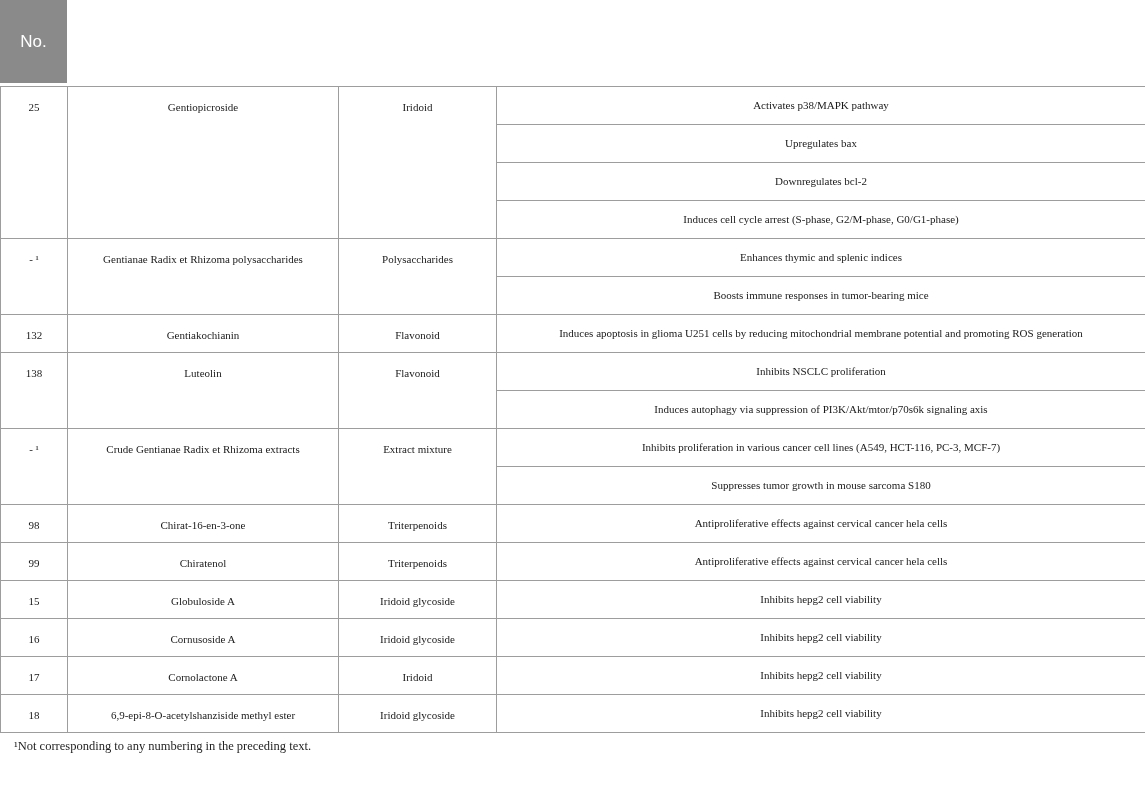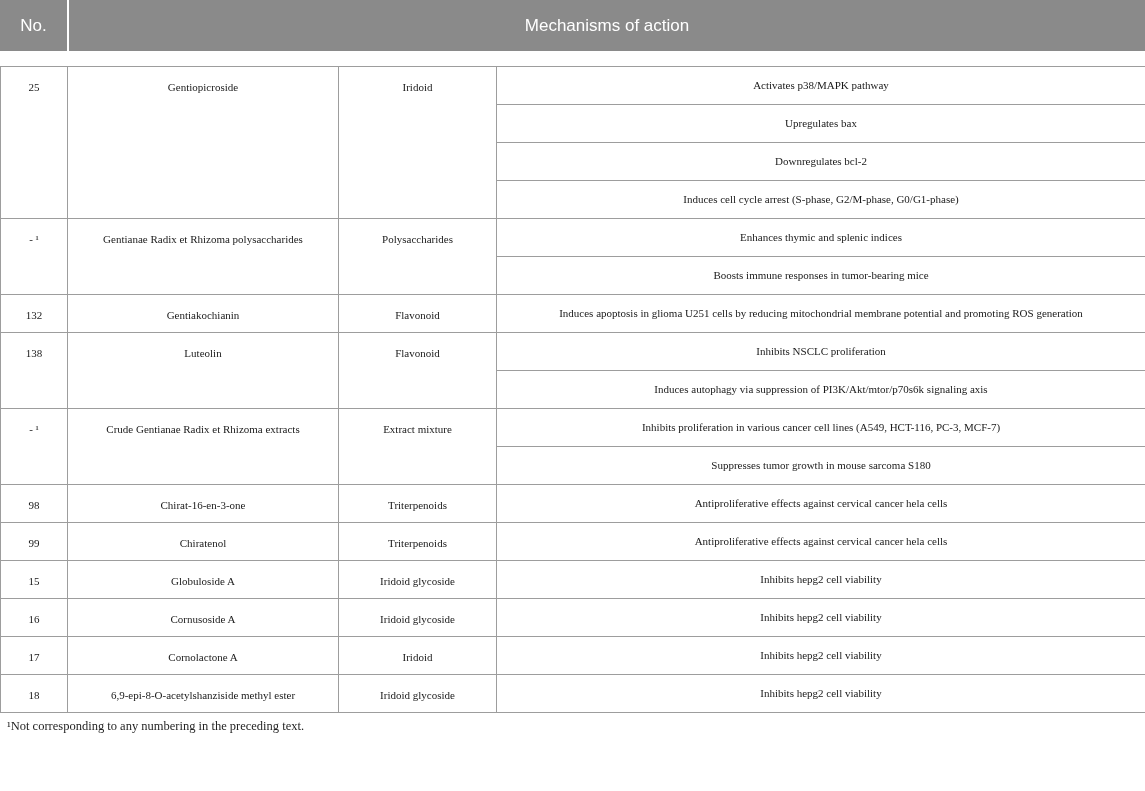--- a/index.html
+++ b/index.html
@@ -12,22 +12,22 @@
   html,body{margin:0;padding:0;background:#ffffff;}
   .page{
     width:1145px;
     height:791px;
     background:#ffffff;
     overflow:hidden;
   }
   
   .thead{
     display:flex;
-    height:51px;
-    margin-bottom:15px;
+    height:83px;
+    margin-bottom:3px;
   }
   .th{
     background:var(--header-bg);
     color:var(--header-text);
     font-family:"Liberation Sans", sans-serif;
     font-size:17px;
     font-weight:400;
     display:flex;
     align-items:center;
     justify-content:center;
@@ -62,32 +62,31 @@
     vertical-align:middle;
     height:38px;
     padding:6px 23px;
     line-height:1.45;
   }
   
   .footnote{
     font-family:"Liberation Serif", serif;
     font-size:12.5px;
     color:#1f1f1f;
-    padding:6px 0 0 7px;
+    padding:6px 0 0 14px;
     text-align:left;
   }
 </style>
 </head>
 <body>
 
 <div class="page">
 
   <div class="thead" id="header-row">
       <div class="th c0">No.</div>
-      <div class="th c3">Mechanisms of action</div>
     </div>
 
   <table class="tbl">
     <colgroup>
       <col style="width:67px">
       <col style="width:271px">
       <col style="width:158px">
       <col style="width:649px">
     </colgroup>
     <tbody id="table-body">

